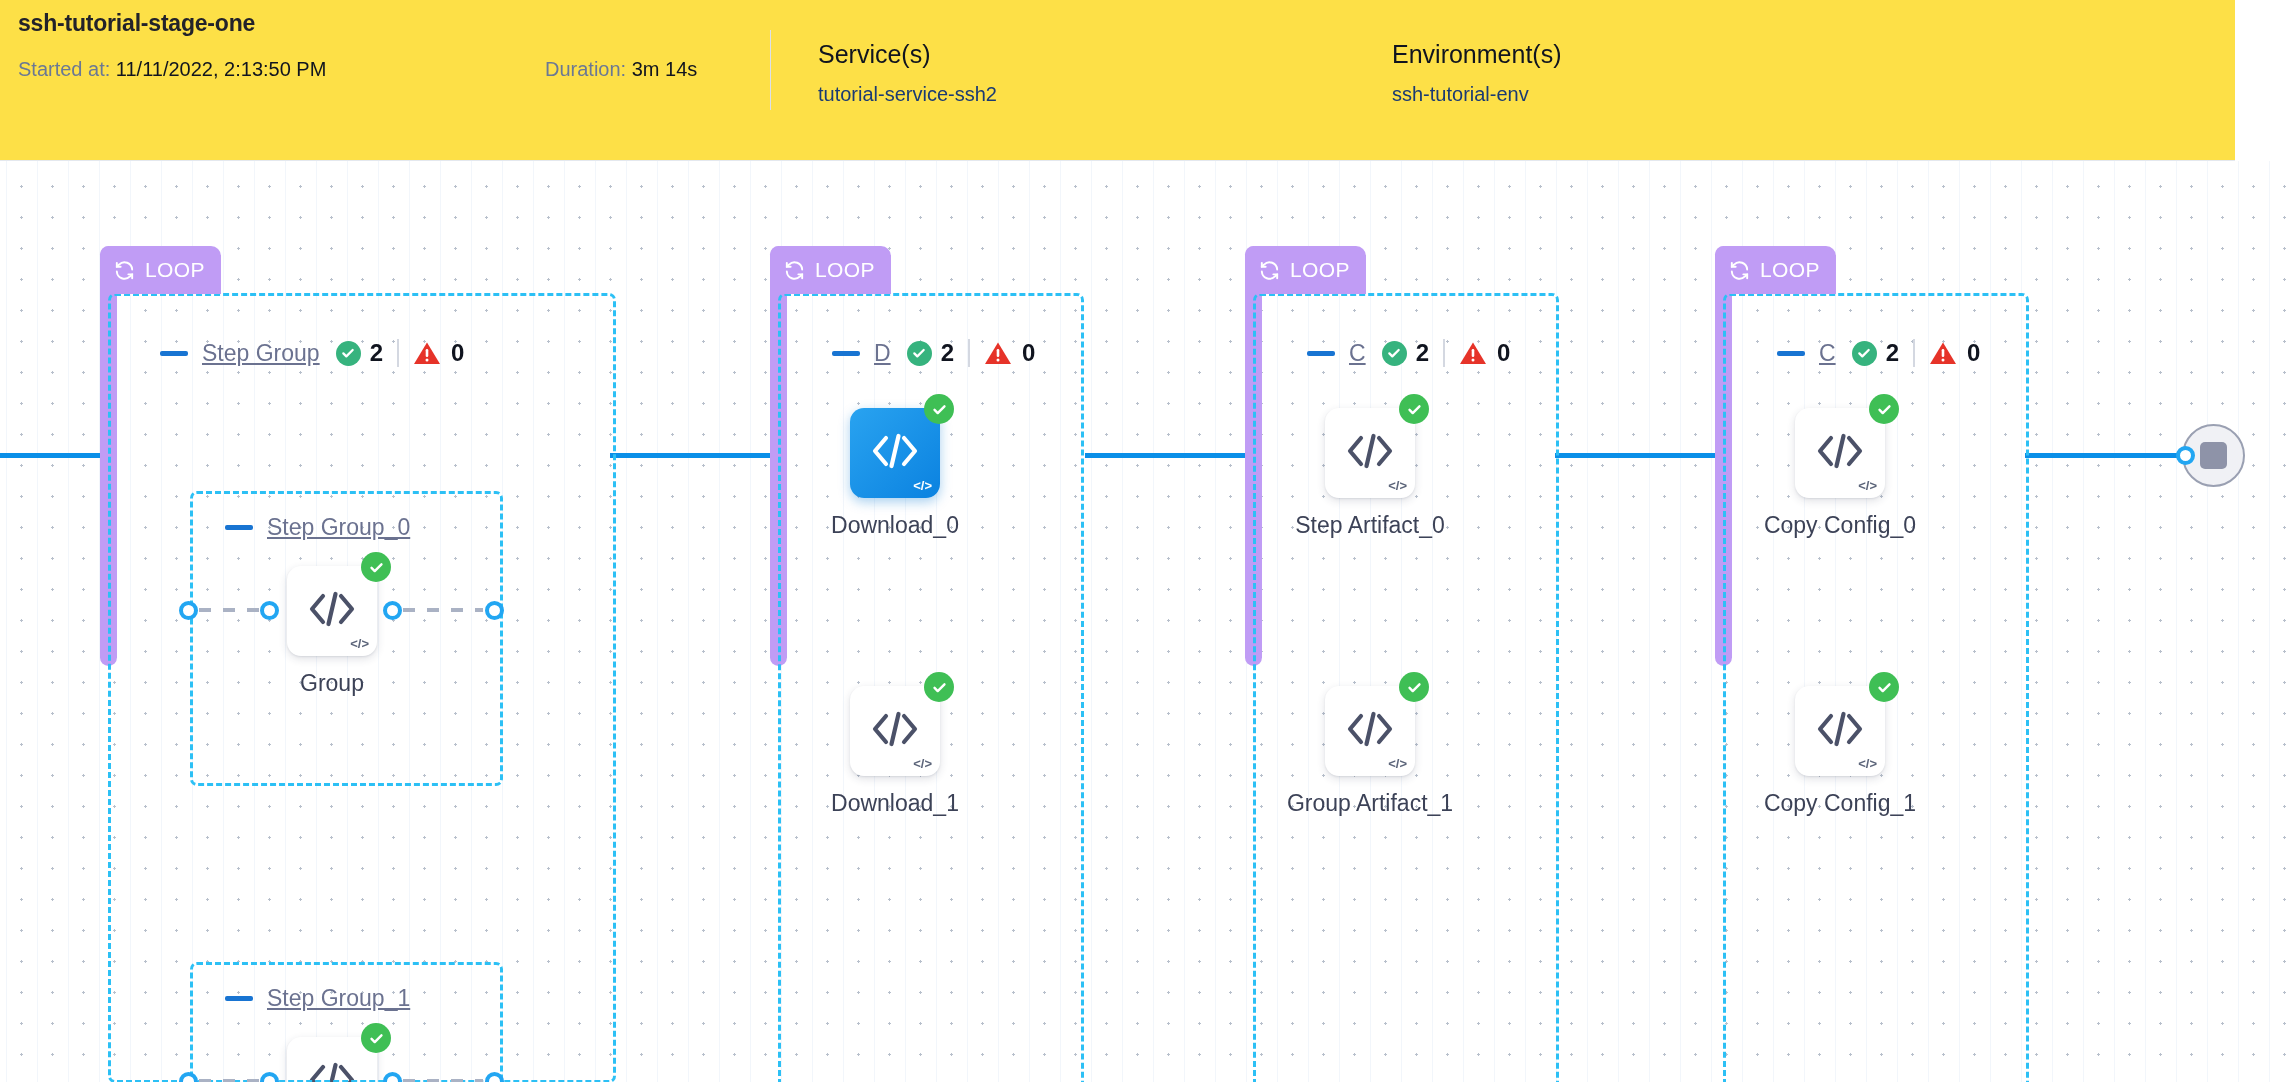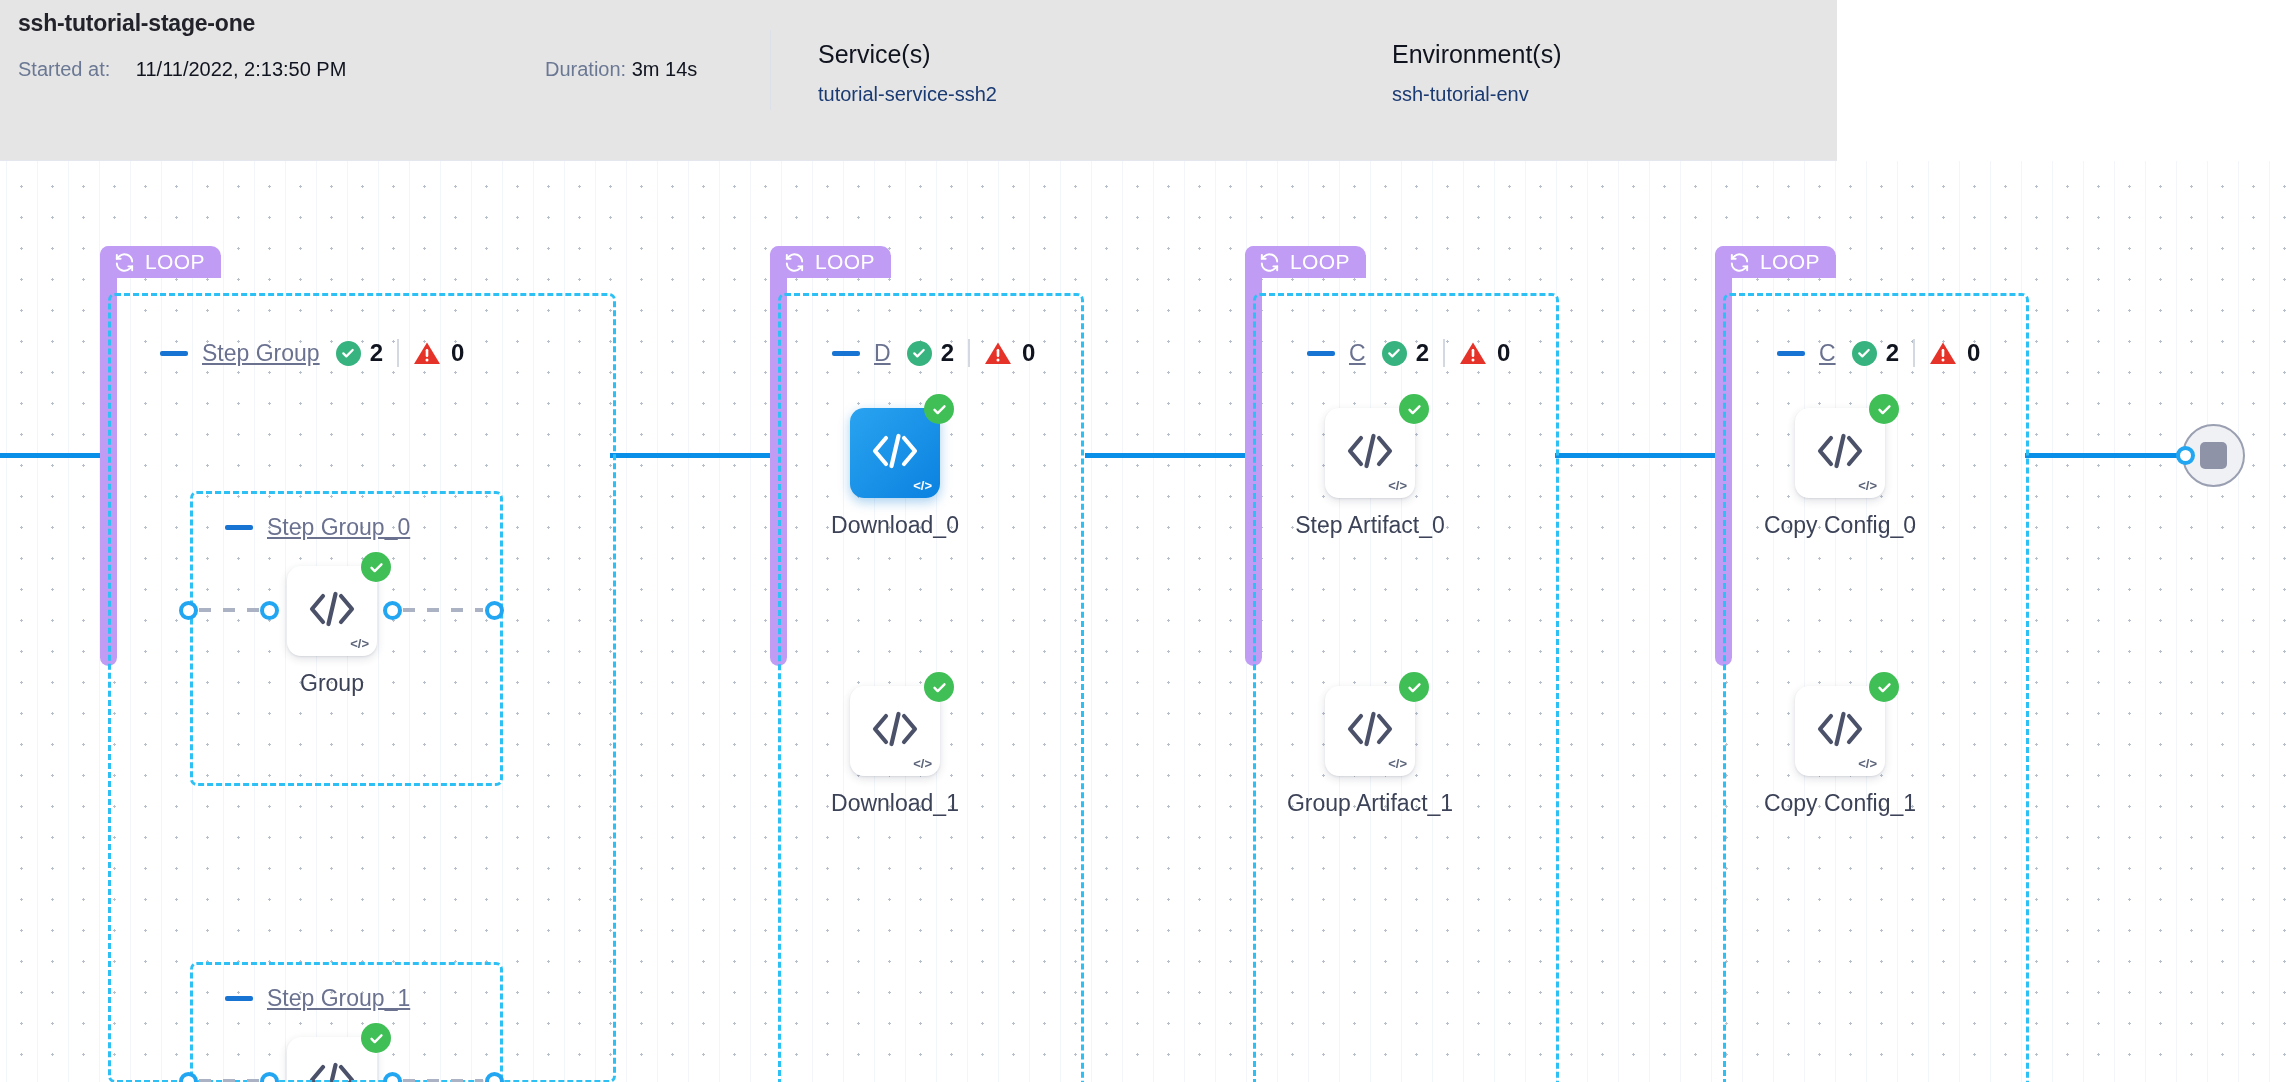--- a/index.html
+++ b/index.html
@@ -5,35 +5,35 @@
   * { margin:0; padding:0; box-sizing:border-box; }
   html,body { width:2286px; height:1082px; overflow:hidden; }
   body {
     font-family:"Liberation Sans", sans-serif;
     background:#ffffff;
     -webkit-font-smoothing:antialiased;
   }
 
   
   .header{
-    position:absolute; left:0; top:0; width:1837px; height:161px;
-    background:#e5e5e5;
+    position:absolute; left:0; top:0; width:2235px; height:161px;
+    background:#fde047;
     border-bottom:1px solid #e4e8ee;
   }
   .stage-title{
     position:absolute; left:18px; top:10px;
     font-size:23px; font-weight:bold; color:#22222a;
     letter-spacing:-0.2px;
   }
   .started-row{
     position:absolute; left:18px; top:58px;
     font-size:20px; white-space:nowrap;
   }
   .started-row .lbl{ color:#6b7894; }
-  .started-row .val{ color:#10141f;margin-left:20px; }
+  .started-row .val{ color:#10141f; }
 
   .duration-row{
     position:absolute; left:545px; top:58px;
     font-size:20px; white-space:nowrap;
   }
   .duration-row .lbl{ color:#6b7894; }
   .duration-row .val{ color:#10141f; }
 
   .hdr-divider{
     position:absolute; left:770px; top:30px;
@@ -66,21 +66,21 @@
   
   .rail{
     position:absolute; height:5px; background:#0a8fe8; top:292px;
   }
 
   
   .loop-group{ position:absolute; }
 
   .loop-badge{
     position:absolute; left:0; top:0;
-    height:32px; padding:0 16px 0 13px;
+    height:48px; padding:0 16px 0 13px;
     background:#c09cf5; color:#ffffff;
     border-radius:10px 10px 0 0;
     display:flex; align-items:center; gap:9px;
     font-size:21px; letter-spacing:0.4px;
     z-index:3;
   }
   .loop-badge svg{ display:block; }
 
   .loop-stripe{
     position:absolute; left:0; top:0; width:17px;

